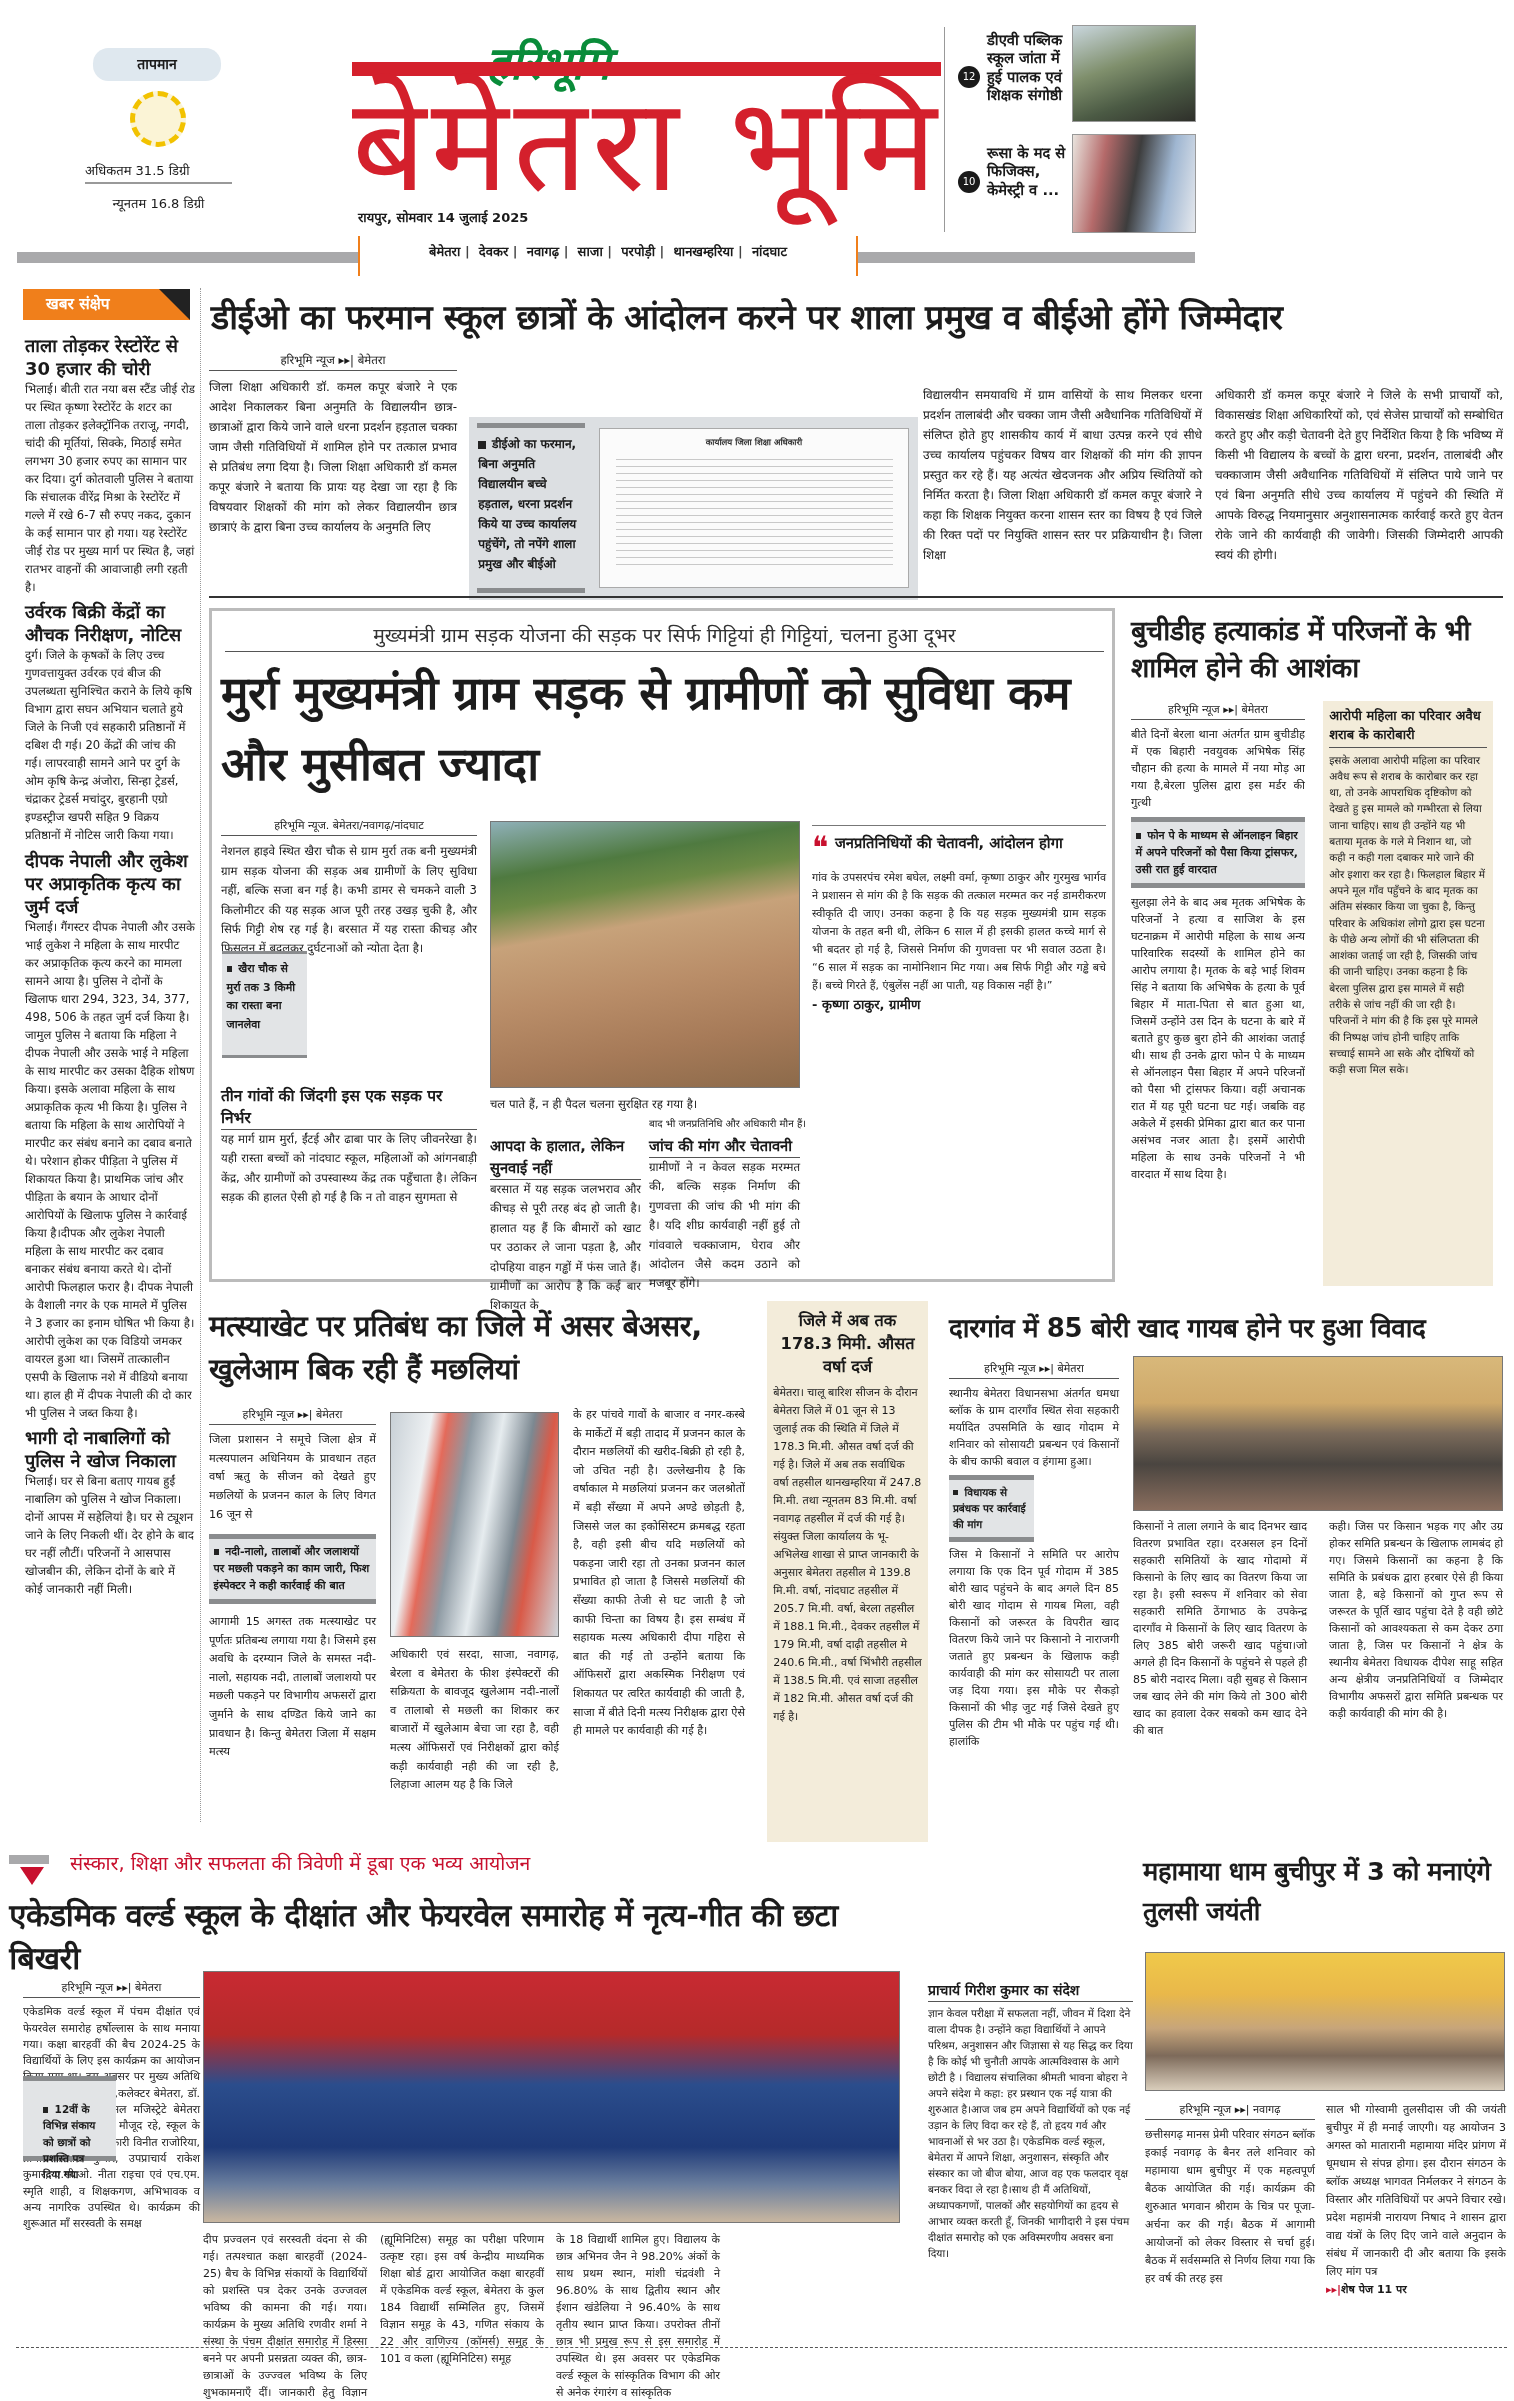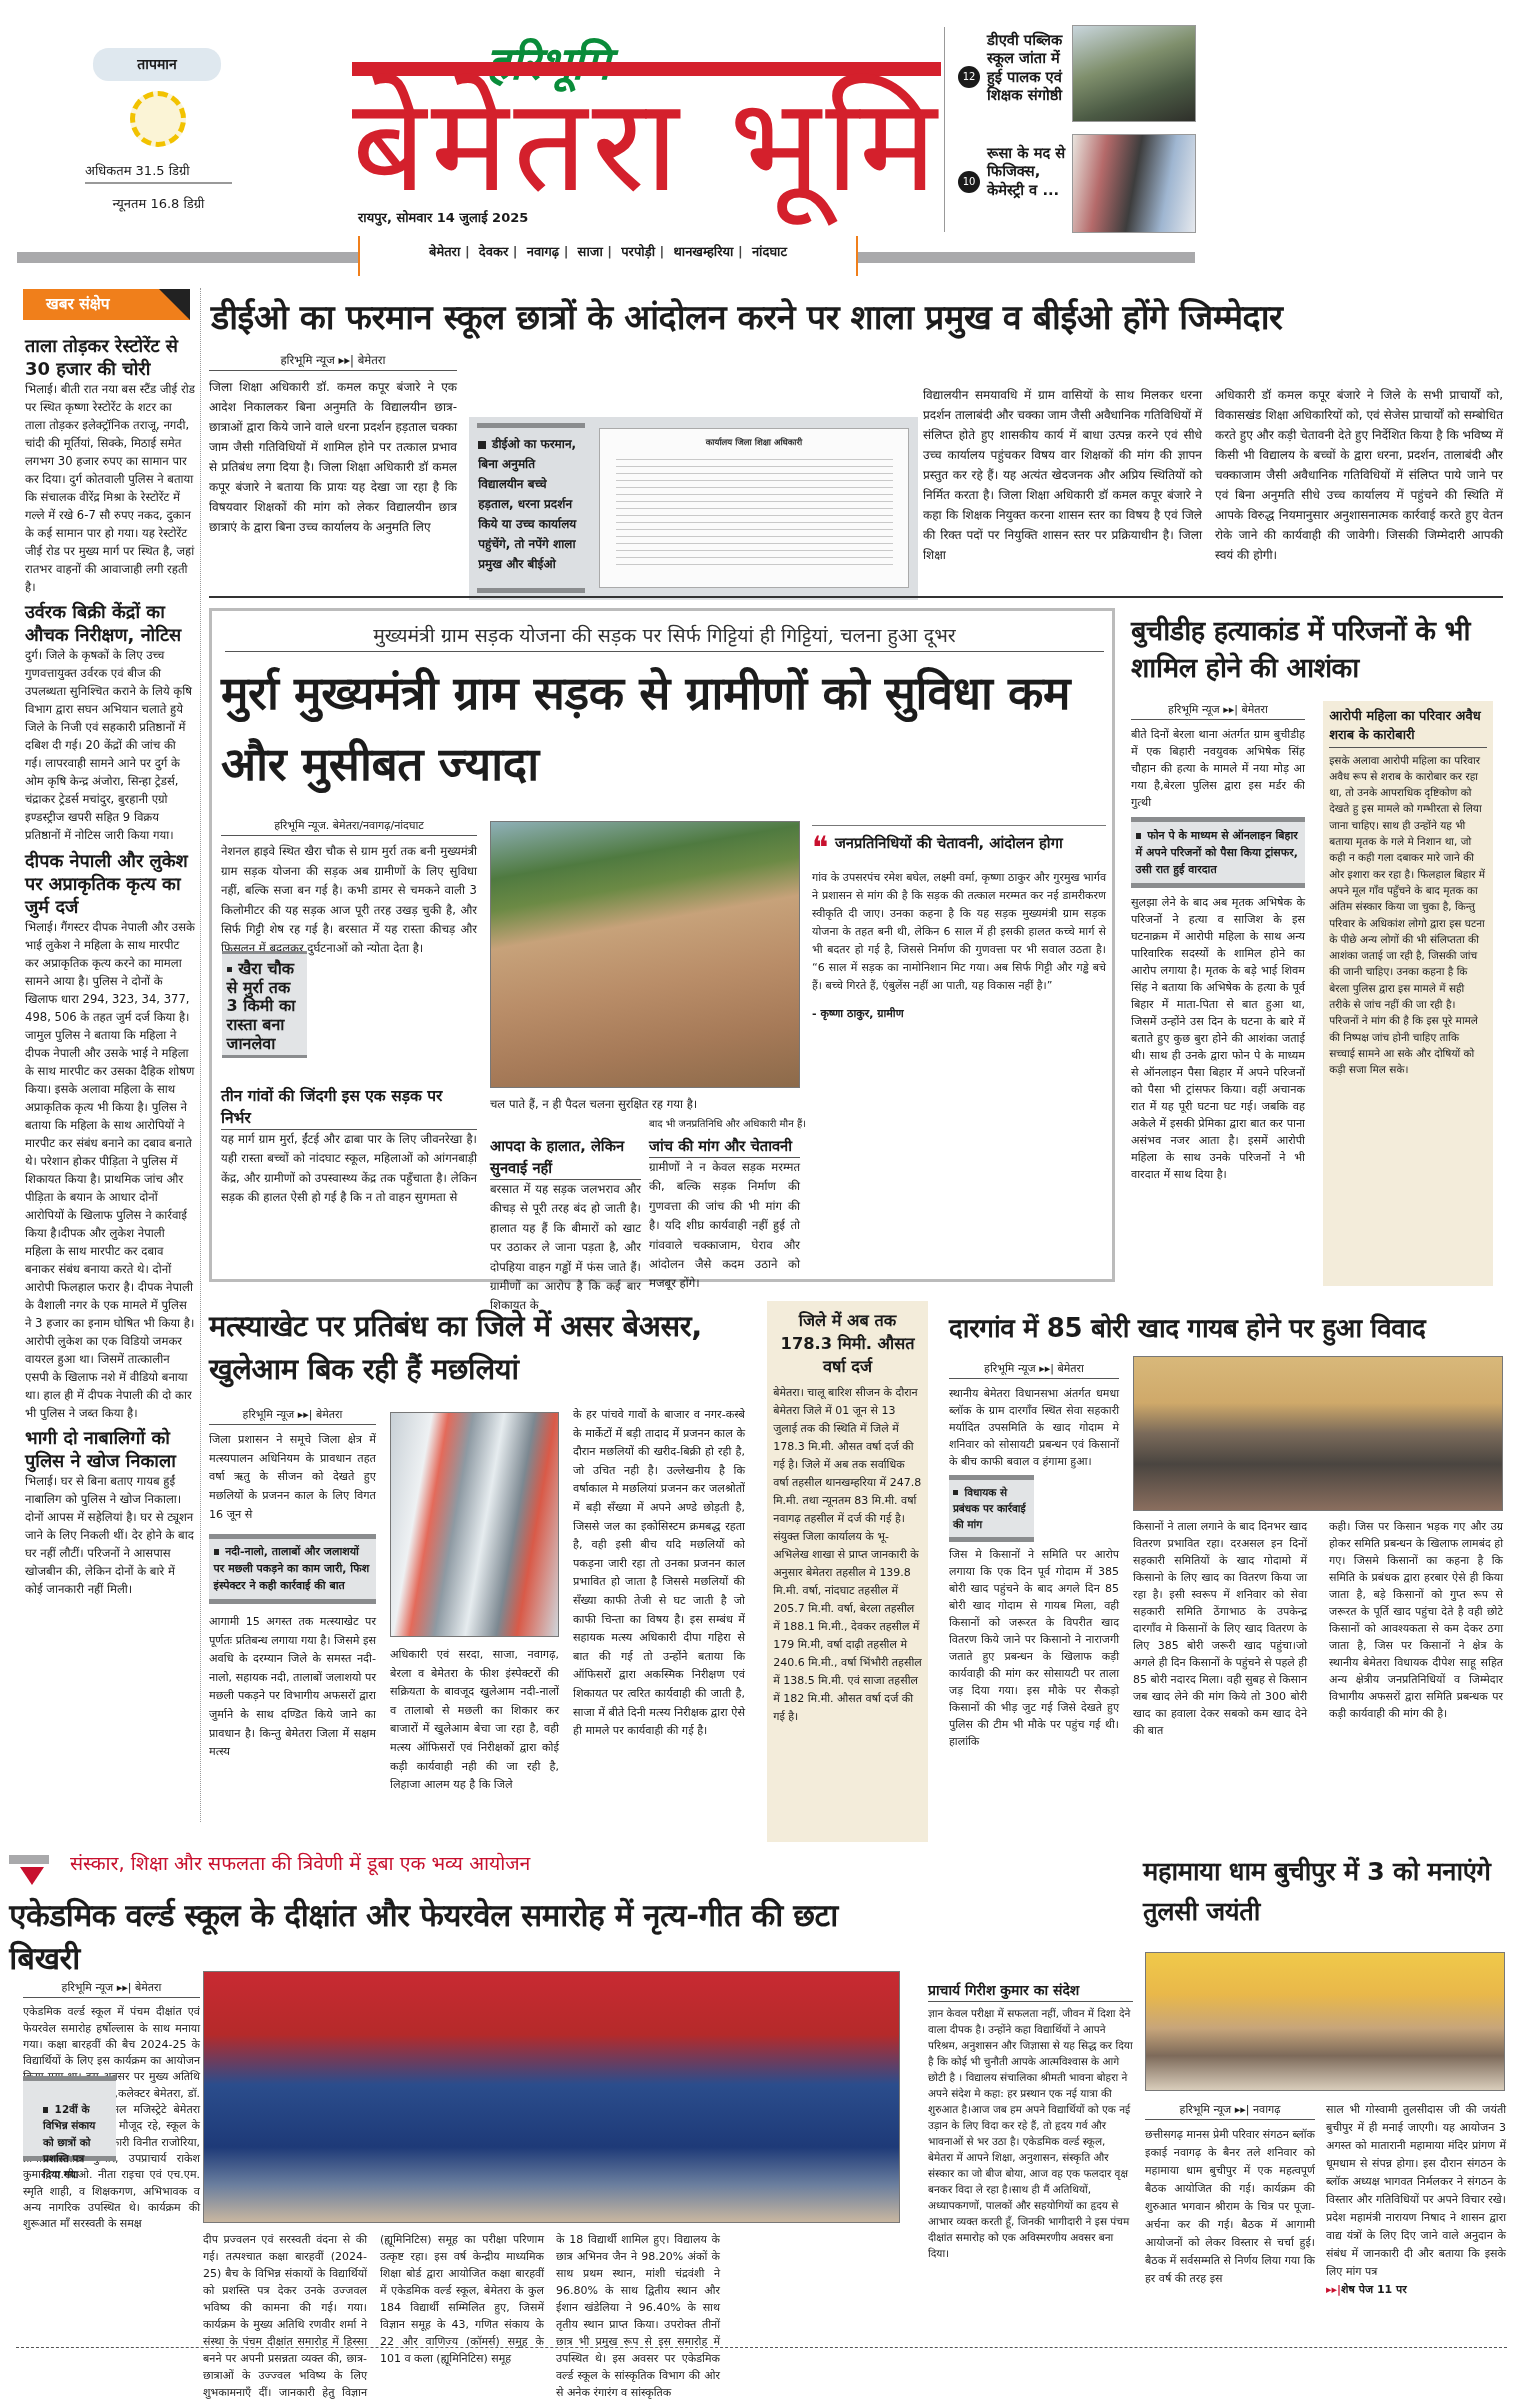--- a/index.html
+++ b/index.html
@@ -122,21 +122,21 @@
 </div>
 <div class="abs rule" style="left:209px;top:596px;width:1294px"></div>
 
 <div class="abs" style="left:209px;top:608px;width:906px;height:674px;border:3.1px solid #bbb"></div>
 <div class="abs serif" style="left:225px;top:620px;width:879px;font-size:19.4px;line-height:31px;text-align:center;border-bottom:1.5px solid #555;color:#333">मुख्यमंत्री ग्राम सड़क योजना की सड़क पर सिर्फ गिट्टियां ही गिट्टियां, चलना हुआ दूभर</div>
 <div class="abs hl" style="left:221px;top:658px;width:887px;font-size:46px;line-height:71px">मुर्रा मुख्यमंत्री ग्राम सड़क से ग्रामीणों को सुविधा कम और मुसीबत ज्यादा</div>
 <div class="abs" style="left:221px;top:817px;width:256px">
   <div class="dateline" style="font-size:11px">हरिभूमि न्यूज. बेमेतरा/नवागढ़/नांदघाट</div>
   <p class="body" style="font-size:11.6px;line-height:19.4px">नेशनल हाइवे स्थित खैरा चौक से ग्राम मुर्रा तक बनी मुख्यमंत्री ग्राम सड़क योजना की सड़क अब ग्रामीणों के लिए सुविधा नहीं, बल्कि सजा बन गई है। कभी डामर से चमकने वाली 3 किलोमीटर की यह सड़क आज पूरी तरह उखड़ चुकी है, और सिर्फ गिट्टी शेष रह गई है। बरसात में यह रास्ता कीचड़ और फिसलन में बदलकर दुर्घटनाओं को न्योता देता है।</p>
 </div>
-<div class="abs callout" style="left:222px;top:951px;width:85px;height:107px;font-size:16px;line-height:18.6px;padding:6.2px 4.6px;border-top-width:3.9px;border-bottom-width:3.9px">
+<div class="abs callout" style="left:222px;top:951px;width:85px;height:107px;font-size:11px;line-height:18.6px;padding:6.2px 4.6px;border-top-width:3.9px;border-bottom-width:3.9px">
   <span class="sq" style="width:5.4px;height:5.4px"></span><span>खैरा चौक से मुर्रा तक 3 किमी का रास्ता बना जानलेवा</span>
 </div>
 <div class="abs" style="left:221px;top:1085px;width:256px">
   <div class="tag-head" style="font-size:15.5px;border-bottom:1.5px solid #555">तीन गांवों की जिंदगी इस एक सड़क पर निर्भर</div>
   <p class="body" style="font-size:11.6px;line-height:19.4px">यह मार्ग ग्राम मुर्रा, ईंटई और ढाबा पार के लिए जीवनरेखा है। यही रास्ता बच्चों को नांदघाट स्कूल, महिलाओं को आंगनबाड़ी केंद्र, और ग्रामीणों को उपस्वास्थ्य केंद्र तक पहुँचाता है। लेकिन सड़क की हालत ऐसी हो गई है कि न तो वाहन सुगमता से</p>
 </div>
 <div class="abs photo" style="left:490px;top:821px;width:310px;height:267px;background:linear-gradient(170deg,#8fb0b8 0%,#4f7a40 18%,#6c8a45 28%,#c7a27a 40%,#b98d68 60%,#a67a58 80%,#8c6a4a 100%)"></div>
 <div class="abs" style="left:490px;top:1096px;width:306px;font-size:11.6px">चल पाते हैं, न ही पैदल चलना सुरक्षित रह गया है।</div>
 <div class="abs" style="left:649px;top:1116px;width:306px;font-size:10px">बाद भी जनप्रतिनिधि और अधिकारी मौन हैं।</div>
 <div class="abs" style="left:490px;top:1135px;width:151px">
@@ -146,21 +146,21 @@
 <div class="abs" style="left:649px;top:1135px;width:151px">
   <div class="tag-head" style="font-size:14.7px;border-bottom:1.5px solid #555">जांच की मांग और चेतावनी</div>
   <p class="body" style="font-size:11.6px;line-height:19.4px">ग्रामीणों ने न केवल सड़क मरम्मत की, बल्कि सड़क निर्माण की गुणवत्ता की जांच की भी मांग की है। यदि शीघ्र कार्यवाही नहीं हुई तो गांववाले चक्काजाम, घेराव और आंदोलन जैसे कदम उठाने को मजबूर होंगे।</p>
 </div>
 <div class="abs" style="left:812px;top:825px;width:294px;border-top:1.5px solid #777;padding-top:6.2px">
   <div style="display:flex;gap:6.2px">
     <span style="color:#c8102e;font-size:31px;line-height:31px">❝</span>
     <div class="tag-head" style="font-size:14.7px;text-align:center">जनप्रतिनिधियों की चेतावनी, आंदोलन होगा</div>
   </div>
   <p class="body" style="font-size:11px;line-height:18px;margin-top:6.2px">गांव के उपसरपंच रमेश बघेल, लक्ष्मी वर्मा, कृष्णा ठाकुर और गुरमुख भार्गव ने प्रशासन से मांग की है कि सड़क की तत्काल मरम्मत कर नई डामरीकरण स्वीकृति दी जाए। उनका कहना है कि यह सड़क मुख्यमंत्री ग्राम सड़क योजना के तहत बनी थी, लेकिन 6 साल में ही इसकी हालत कच्चे मार्ग से भी बदतर हो गई है, जिससे निर्माण की गुणवत्ता पर भी सवाल उठता है। “6 साल में सड़क का नामोनिशान मिट गया। अब सिर्फ गिट्टी और गड्ढे बचे हैं। बच्चे गिरते हैं, एंबुलेंस नहीं आ पाती, यह विकास नहीं है।”</p>
-  <div style="font-size:11px;font-weight:bold;margin-top:10px">- कृष्णा ठाकुर, ग्रामीण</div>
+  <div style="font-size:13px;font-weight:bold;margin-top:0">- कृष्णा ठाकुर, ग्रामीण</div>
 </div>
 
 <div class="abs hl" style="left:1131px;top:612px;width:376px;font-size:27px;line-height:37px">बुचीडीह हत्याकांड में परिजनों के भी शामिल होने की आशंका</div>
 <div class="abs" style="left:1131px;top:701px;width:174px">
   <div class="dateline" style="font-size:11px">हरिभूमि न्यूज ▸▸| बेमेतरा</div>
   <p class="body" style="font-size:11.2px;line-height:17px">बीते दिनों बेरला थाना अंतर्गत ग्राम बुचीडीह में एक बिहारी नवयुवक अभिषेक सिंह चौहान की हत्या के मामले में नया मोड़ आ गया है,बेरला पुलिस द्वारा इस मर्डर की गुत्थी</p>
   <div class="callout" style="font-size:11px;line-height:17px;margin:6.2px 0;padding:4.6px">
     <span class="sq" style="width:5.4px;height:5.4px"></span><span>फोन पे के माध्यम से ऑनलाइन बिहार में अपने परिजनों को पैसा किया ट्रांसफर, उसी रात हुई वारदात</span>
   </div>
   <p class="body" style="font-size:11.2px;line-height:17px">सुलझा लेने के बाद अब मृतक अभिषेक के परिजनों ने हत्या व साजिश के इस घटनाक्रम में आरोपी महिला के साथ अन्य पारिवारिक सदस्यों के शामिल होने का आरोप लगाया है। मृतक के बड़े भाई शिवम सिंह ने बताया कि अभिषेक के हत्या के पूर्व बिहार में माता-पिता से बात हुआ था, जिसमें उन्होंने उस दिन के घटना के बारे में बताते हुए कुछ बुरा होने की आशंका जताई थी। साथ ही उनके द्वारा फोन पे के माध्यम से ऑनलाइन पैसा बिहार में अपने परिजनों को पैसा भी ट्रांसफर किया। वहीं अचानक रात में यह पूरी घटना घट गई। जबकि वह अकेले में इसकी प्रेमिका द्वारा बात कर पाना असंभव नजर आता है। इसमें आरोपी महिला के साथ उनके परिजनों ने भी वारदात में साथ दिया है।</p>

